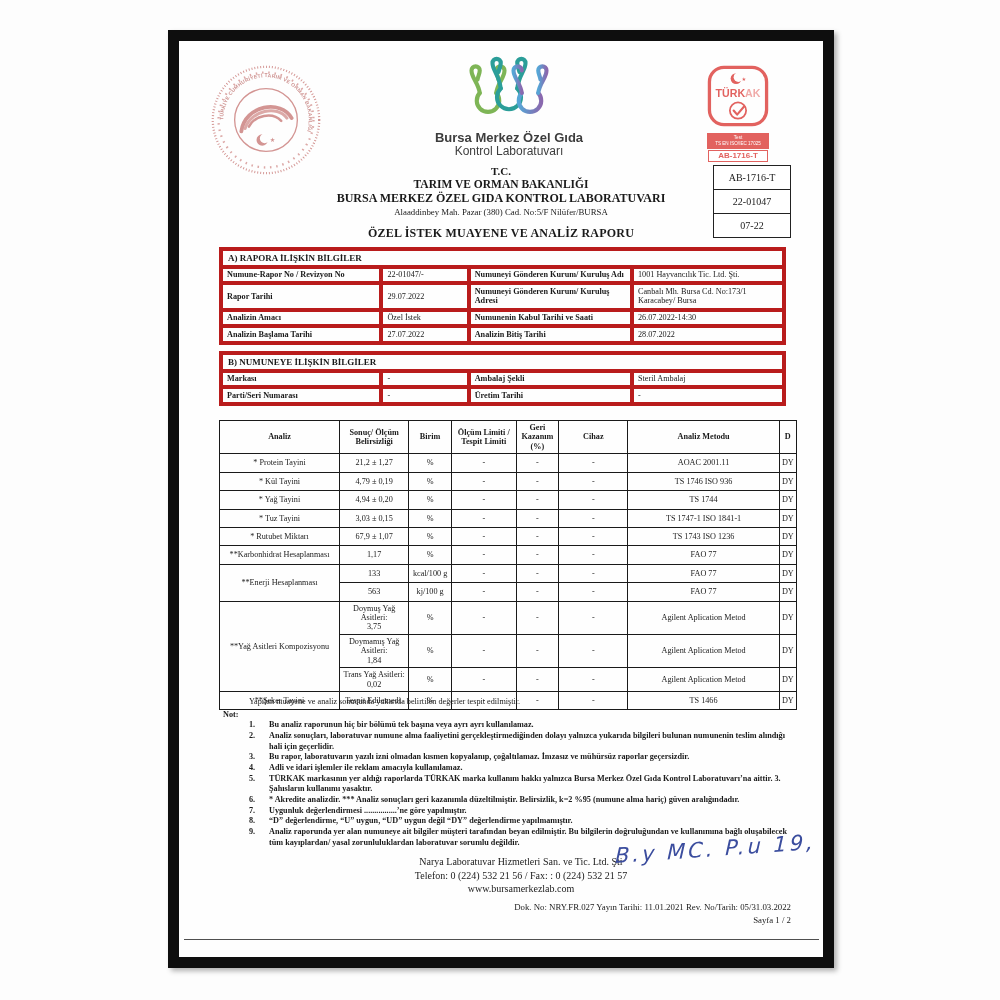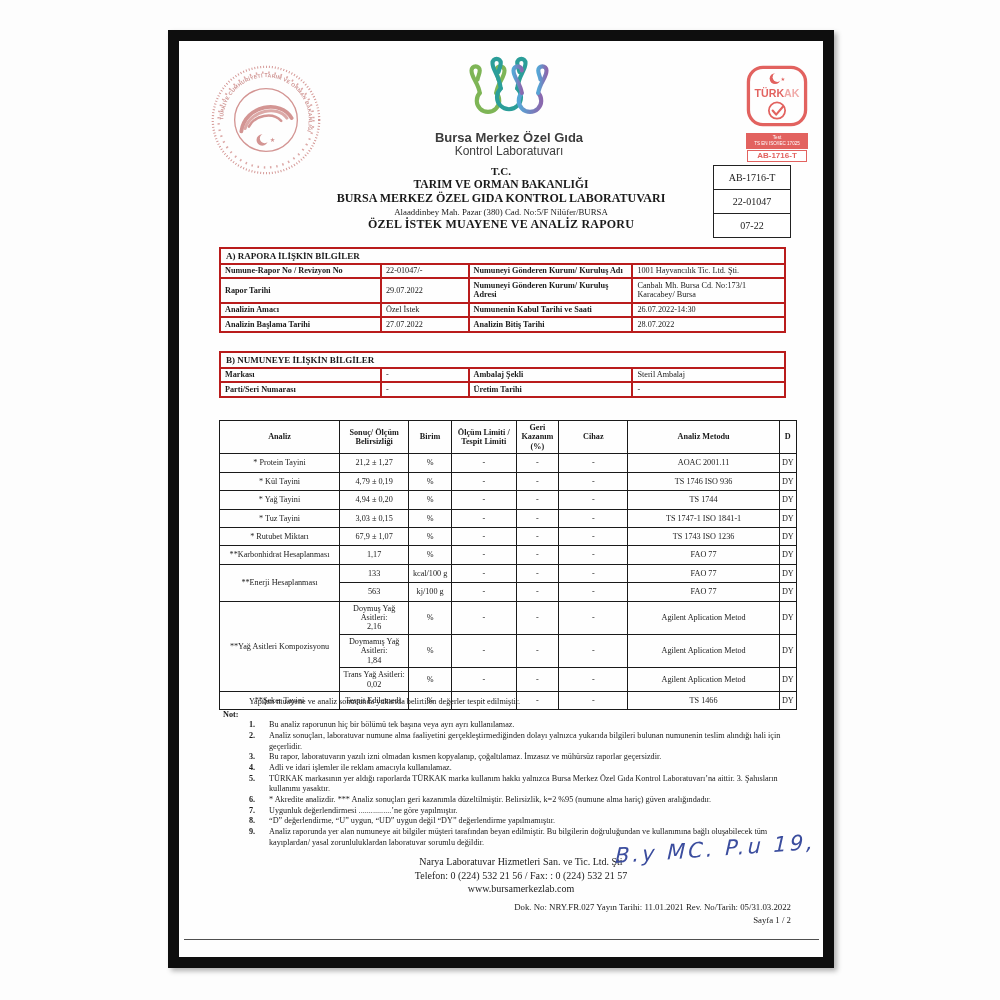--- a/index.html
+++ b/index.html
@@ -11,62 +11,62 @@
                  box-shadow:3px 3px 5px rgba(0,0,0,.30); }
   .page { position:relative; width:100%; height:100%; background:#fefefe; }
 
   
   .seal { position:absolute; left:30px; top:22px; width:114px; height:114px; opacity:.9; }
   .lab-logo { position:absolute; left:222px; top:10px; width:216px; text-align:center;
               font-family:"Liberation Sans", sans-serif; }
   .logo-line1 { font-size:13px; font-weight:bold; color:#3d3d3d; line-height:1.1; margin-top:-2px; }
   .logo-line2 { font-size:12px; color:#3d3d3d; line-height:1.15; }
 
-  .turkak-unit { position:absolute; left:565px; top:24px; width:66px; text-align:center;
+  .turkak-unit { position:absolute; left:526px; top:24px; width:66px; text-align:center;
                  font-family:"Liberation Sans", sans-serif; }
   .turkak-band { width:62px; margin:2px auto 0; background:#e2625f; color:#fff;
                  font-size:4.6px; line-height:1.3; padding:2px 0; }
   .turkak-ab { width:58px; margin:1px auto 0; border:1.2px solid #e2625f; color:#e2625f;
                font-weight:bold; font-size:8px; line-height:1.3; background:#fff; }
   .code-table { position:absolute; left:534px; top:124px; width:76px;
                 border:1.3px solid #222; background:#fff; }
   .code-cell { height:23px; line-height:23px; text-align:center; font-size:10px;
                border-bottom:1.1px solid #222; }
   .code-cell:last-child { border-bottom:none;font-family:Liberation Serif, serif; }
 
   .title-block { position:absolute; left:40px; top:124px; width:564px; text-align:center; }
   .t-tc { font-size:11px; font-weight:bold; }
   .t-ministry { font-size:11.5px; font-weight:bold; margin-top:1px; }
   .t-lab { font-size:12px; font-weight:bold; margin-top:1px; }
   .t-addr { font-size:8.8px; margin-top:1px; }
-  .t-report { font-size:12px; font-weight:bold; letter-spacing:.2px; }
+  .t-report { font-size:12px; font-weight:bold; margin-top:9px; letter-spacing:.2px; }
 
   
   .section-a { position:absolute; left:40px; top:206px; width:567px; }
   .section-b { position:absolute; left:40px; top:310px; width:567px; }
   table { border-collapse:collapse; width:100%; }
-  .info-table td { border:2px solid #b91c1c; font-size:8.2px; line-height:1.18;
+  .info-table td { border:4px solid #b91c1c; font-size:8.2px; line-height:1.18;
                    padding:1.5px 4px; vertical-align:middle; }
   .info-table .sec-title { font-weight:bold; font-size:9px; padding:1.5px 5px; }
   .info-table .lbl { font-weight:bold; }
 
   
   .results { position:absolute; left:40px; top:379px; width:578px; }
   .results-table th, .results-table td { border:1px solid #1a1a1a; font-size:8.2px;
         line-height:1.15; text-align:center; vertical-align:middle; padding:4px 2px; }
   .results-table th { font-weight:bold; padding:2px 1px; }
   .results-table .fa td { padding:2px 2px; }
 
   
   .notes { position:absolute; left:44px; top:656px; width:574px; font-size:8.2px; line-height:1.3; }
   .notes-intro { padding-left:26px; }
   .notes-label { font-weight:bold; margin-top:2px; }
   .note-row { display:flex; padding-left:26px; }
   .note-num { width:20px; font-weight:bold; flex:none; }
-  .note-text { flex:1; }
+  .note-text { flex:1;font-weight:bold; }
 
   
   .footer-center { position:absolute; left:168px; top:814px; width:348px;
                    text-align:center; font-size:10px; line-height:1.35; }
   .handwriting { position:absolute; left:436px; top:796px; font-size:21px; color:#3b4d9e;
                  transform:rotate(-4deg) skewX(-6deg); font-style:italic; letter-spacing:3px;
                  font-family:"DejaVu Sans", sans-serif; white-space:nowrap; }
   .doc-block { position:absolute; right:32px; top:860px; text-align:right;
                font-size:8.8px; line-height:1.45; }
   .bottom-rule { position:absolute; left:5px; right:4px; top:898px;
@@ -327,21 +327,21 @@
                 <td>-</td>
                 <td>-</td>
                 <td>-</td>
                 <td>FAO 77</td>
                 <td>DY</td>
               </tr>
       <tr class="fa">
                 <td rowspan="3">**Yağ Asitleri Kompozisyonu</td>
                 <td>
                   <div>Doymuş Yağ Asitleri:</div>
-                  <div>2,16</div>
+                  <div>3,75</div>
                 </td>
                 <td>%</td>
                 <td>-</td>
                 <td>-</td>
                 <td>-</td>
                 <td>Agilent Aplication Metod</td>
                 <td>DY</td>
               </tr>
       <tr class="fa">
                 <td>

